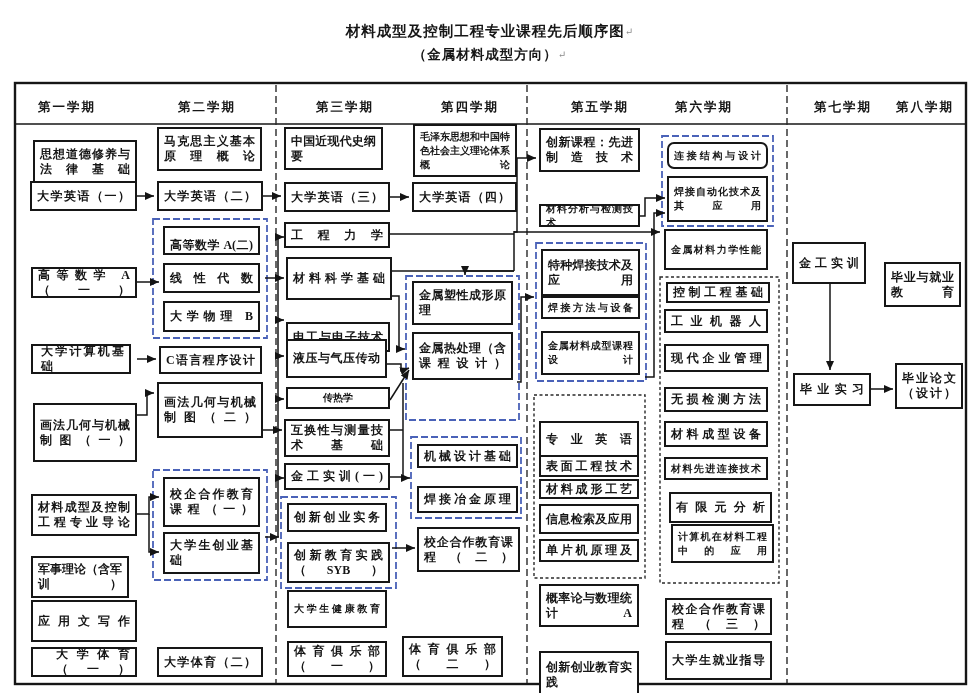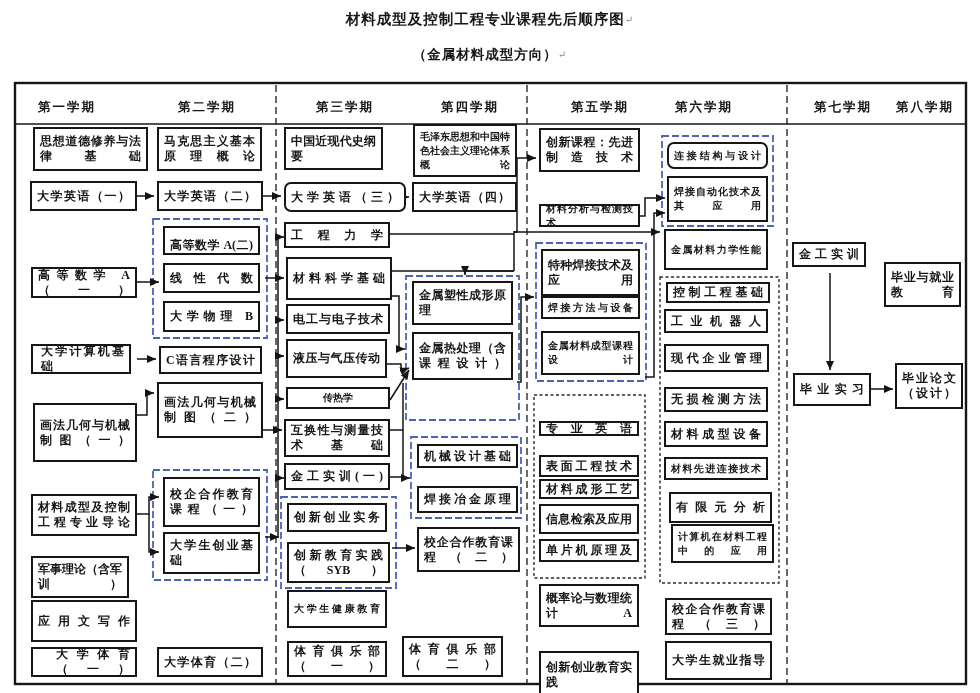--- a/index.html
+++ b/index.html
@@ -1,19 +1,19 @@
 <!DOCTYPE html>
 <html><head>
 <meta charset="utf-8">
 <style>
   html,body{margin:0;padding:0;background:#fff;}
   #canvas{position:relative;width:980px;height:693px;background:#fff;overflow:hidden;
           font-family:"Liberation Serif","DejaVu Serif",serif;color:#161616;}
   .ttl{position:absolute;left:0;width:100%;text-align:center;font-weight:bold;white-space:nowrap;}
-  #main-title{top:10px;font-size:14.5px;letter-spacing:1px;text-align:center;}
+  #main-title{top:22px;font-size:14.5px;letter-spacing:1px;text-align:center;}
   #sub-title{top:46px;font-size:13.5px;letter-spacing:1px;}
   .pmark{color:#8a8a8a;font-size:10px;font-weight:normal;vertical-align:1px;}
   .hdr{position:absolute;top:99px;transform:translateX(-50%);font-size:12.5px;font-weight:bold;
        letter-spacing:2px;white-space:nowrap;}
   .box{position:absolute;box-sizing:border-box;border:2px solid #161616;background:#fff;
        display:flex;align-items:center;padding:0 5px;font-size:12px;font-weight:bold;
        line-height:1.25;overflow:hidden;}
   .box>span{width:100%;text-align:justify;text-align-last:justify;}
   .box.s{font-size:10px;line-height:1.4;}
   .box.c>span{text-align:center;text-align-last:center;}
@@ -91,21 +91,21 @@
     </svg>
 
 <div class="hdr" style="left: 67px;">第一学期</div>
     <div class="hdr" style="left: 207px;">第二学期</div>
     <div class="hdr" style="left: 345px;">第三学期</div>
     <div class="hdr" style="left: 470px;">第四学期</div>
     <div class="hdr" style="left: 600px;">第五学期</div>
     <div class="hdr" style="left: 704px;">第六学期</div>
     <div class="hdr" style="left: 843px;">第七学期</div>
     <div class="hdr" style="left: 925px;">第八学期</div>
-    <div class="box" style="left: 33px; top: 127px; width: 115px; height: 44px;">
+    <div class="box" style="left: 33px; top: 140px; width: 104px; height: 44px;">
       <span>思想道德修养与法律基础</span>
     </div>
     <div class="box" style="left: 30px; top: 181px; width: 107px; height: 30px;">
       <span>大学英语（一）</span>
     </div>
     <div class="box" style="left: 31px; top: 267px; width: 106px; height: 31px;">
       <span>高等数学 A（一）</span>
     </div>
     <div class="box" style="left: 31px; top: 344px; width: 100px; height: 30px; padding-left: 8px;">
       <span>大学计算机基础</span>
@@ -151,30 +151,30 @@
     </div>
     <div class="box" style="left: 163px; top: 532px; width: 97px; height: 42px;">
       <span>大学生创业基础</span>
     </div>
     <div class="box" style="left: 157px; top: 647px; width: 106px; height: 30px;">
       <span>大学体育（二）</span>
     </div>
     <div class="box" style="left: 284px; top: 127px; width: 99px; height: 43px;">
       <span>中国近现代史纲要</span>
     </div>
-    <div class="box" style="left: 284px; top: 182px; width: 122px; height: 30px; border-radius: 7px;">
+    <div class="box" style="left: 284px; top: 182px; width: 106px; height: 30px;">
       <span>大学英语（三）</span>
     </div>
     <div class="box" style="left: 284px; top: 222px; width: 106px; height: 26px;">
       <span>工程力学</span>
     </div>
     <div class="box" style="left: 286px; top: 257px; width: 106px; height: 43px;">
       <span>材料科学基础</span>
     </div>
-    <div class="box" style="left: 286px; top: 304px; width: 104px; height: 30px;">
+    <div class="box" style="left: 286px; top: 322px; width: 104px; height: 30px;">
       <span>电工与电子技术</span>
     </div>
     <div class="box" style="left: 286px; top: 339px; width: 101px; height: 39px;">
       <span>液压与气压传动</span>
     </div>
     <div class="box s c" style="left: 286px; top: 387px; width: 104px; height: 22px;">
       <span>传热学</span>
     </div>
     <div class="box" style="left: 284px; top: 419px; width: 106px; height: 38px;">
       <span>互换性与测量技术基础</span>
@@ -226,21 +226,21 @@
     </div>
     <div class="box" style="left: 541px; top: 249px; width: 99px; height: 47px;">
       <span>特种焊接技术及应用</span>
     </div>
     <div class="box s" style="left: 541px; top: 296px; width: 99px; height: 23px;">
       <span>焊接方法与设备</span>
     </div>
     <div class="box s" style="left: 541px; top: 331px; width: 99px; height: 44px;">
       <span>金属材料成型课程设计</span>
     </div>
-    <div class="box" style="left: 539px; top: 421px; width: 100px; height: 15px;">
+    <div class="box" style="left: 539px; top: 421px; width: 100px; height: 36px;">
       <span>专业英语</span>
     </div>
     <div class="box" style="left: 539px; top: 455px; width: 100px; height: 22px;">
       <span>表面工程技术</span>
     </div>
     <div class="box" style="left: 539px; top: 479px; width: 100px; height: 20px;">
       <span>材料成形工艺</span>
     </div>
     <div class="box" style="left: 539px; top: 504px; width: 100px; height: 30px;">
       <span>信息检索及应用</span>
@@ -286,21 +286,21 @@
     </div>
     <div class="box s" style="left: 671px; top: 524px; width: 103px; height: 39px;">
       <span>计算机在材料工程中的应用</span>
     </div>
     <div class="box" style="left: 665px; top: 598px; width: 107px; height: 37px;">
       <span>校企合作教育课程（三）</span>
     </div>
     <div class="box" style="left: 665px; top: 641px; width: 107px; height: 39px;">
       <span>大学生就业指导</span>
     </div>
-    <div class="box" style="left: 792px; top: 242px; width: 74px; height: 25px;">
+    <div class="box" style="left: 792px; top: 242px; width: 74px; height: 42px;">
       <span>金工实训</span>
     </div>
     <div class="box" style="left: 793px; top: 373px; width: 78px; height: 33px;">
       <span>毕业实习</span>
     </div>
     <div class="box" style="left: 884px; top: 262px; width: 77px; height: 45px;">
       <span>毕业与就业教育</span>
     </div>
     <div class="box" style="left: 895px; top: 363px; width: 68px; height: 46px;">
       <span>毕业论文（设计）</span>

